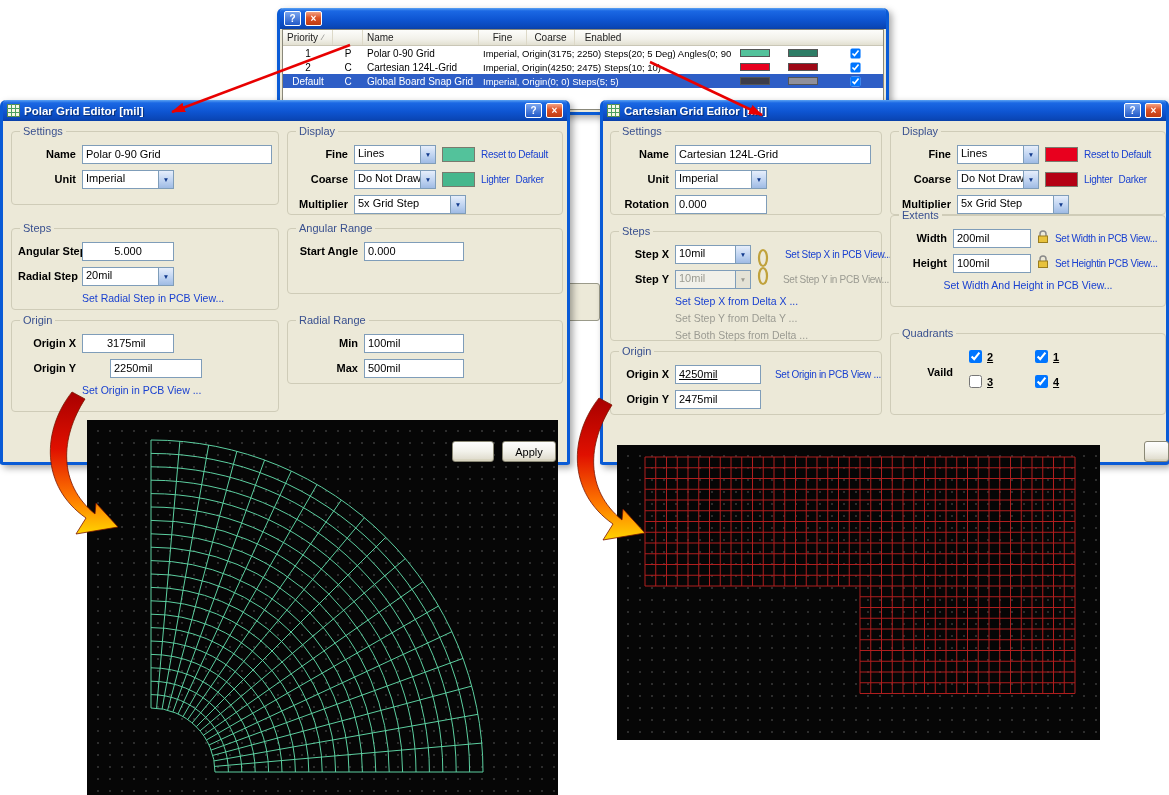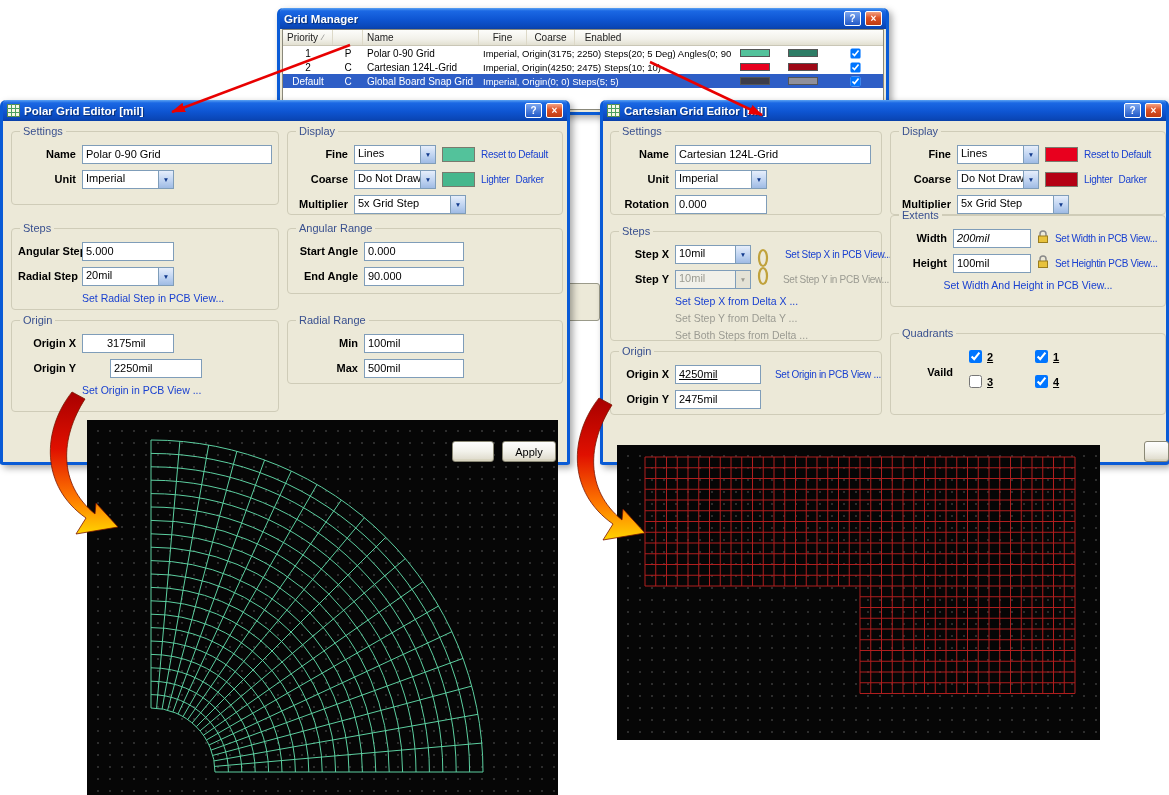--- a/index.html
+++ b/index.html
@@ -68,21 +68,20 @@
   .overlay{position:absolute;left:0;top:0;z-index:40;pointer-events:none}
   .frag{position:absolute;background:#ece9d8;border:1px solid #9a9a8a;border-radius:0 3px 3px 0;z-index:1}
 </style>
 </head>
 <body>
 
 <div class="frag" style="left:566px;top:283px;width:34px;height:38px"></div>
 
 <div class="dialog" style="left:277px;top:8px;width:612px;height:107px;z-index:2">
   <div class="titlebar">
-    <span class="tb-title">Grid Manager</span>
     <span class="tb-btn tb-help">?</span>
     <span class="tb-btn tb-close">×</span>
   </div>
   <div class="gm-body">
     <div class="gm-header">
       <span class="gm-hcell c1">
           <span>Priority</span>
           <span class="sort">∕</span>
         </span>
       <span class="gm-hcell c2"></span>
@@ -197,44 +196,40 @@
           <span class="ctext">5x Grid Step</span>
           <span class="carrow">▼</span>
         </div>
     </div>
   </div>
 
   <div class="group" style="left:8px;top:128px;width:268px;height:82px">
     <span class="glabel">Steps</span>
     <div class="frow">
       <span class="flabel" style="width:58px">Angular Step</span>
-      <input class="tin" style="width: 92px;" value="5.000">
+      <input class="tin" style="width: 92px; text-align: center;" value="5.000">
     </div>
     <div class="frow">
       <span class="flabel" style="width:58px">Radial Step</span>
       <div class="combo" style="width:92px">
           <span class="ctext">20mil</span>
           <span class="carrow">▼</span>
         </div>
     </div>
     <div class="frow linkrow">
       <span style="width:58px"></span>
       <span class="link">Set Radial Step in PCB View...</span>
     </div>
   </div>
 
   <div class="group" style="left:284px;top:128px;width:276px;height:66px">
     <span class="glabel">Angular Range</span>
     <div class="frow">
       <span class="flabel" style="width:64px">Start Angle</span>
       <input class="tin" style="width: 100px;" value="0.000">
-    </div>
-    <div class="frow">
-      <span class="flabel" style="width:64px">End Angle</span>
-      <input class="tin" style="width: 100px;" value="90.000">
     </div>
   </div>
 
   <div class="group" style="left:8px;top:220px;width:268px;height:92px">
     <span class="glabel">Origin</span>
     <div class="frow">
       <span class="flabel" style="width:58px">Origin X</span>
       <input class="tin" style="width: 92px; padding-left: 24px;" value="3175mil">
     </div>
     <div class="frow">
@@ -355,21 +350,21 @@
     <div class="frow linkrow">
         <span style="width:52px"></span>
         <span class="link disabled">Set Both Steps from Delta ...</span>
       </div>
   </div>
 
   <div class="group" style="left:287px;top:115px;width:276px;height:92px">
     <span class="glabel">Extents</span>
     <div class="frow">
       <span class="flabel" style="width:50px">Width</span>
-      <input class="tin" style="width: 78px; font-style: italic;" value="200mil">
+      <input class="tin" style="width: 78px;" value="200mil">
       <span><svg width="12" height="15">
             <path d="M3,7 V5 a3,3 0 0 1 6,0 V7" fill="none" stroke="#8a8a8a" stroke-width="1.5"></path>
             <rect x="1.5" y="7" width="9" height="6.5" fill="#e8c23c" stroke="#9a7d1e"></rect>
           </svg></span>
       <span class="link sm">Set Width in PCB View...</span>
     </div>
     <div class="frow">
       <span class="flabel" style="width:50px">Height</span>
       <input class="tin" style="width: 78px;" value="100mil">
       <span><svg width="12" height="15">

